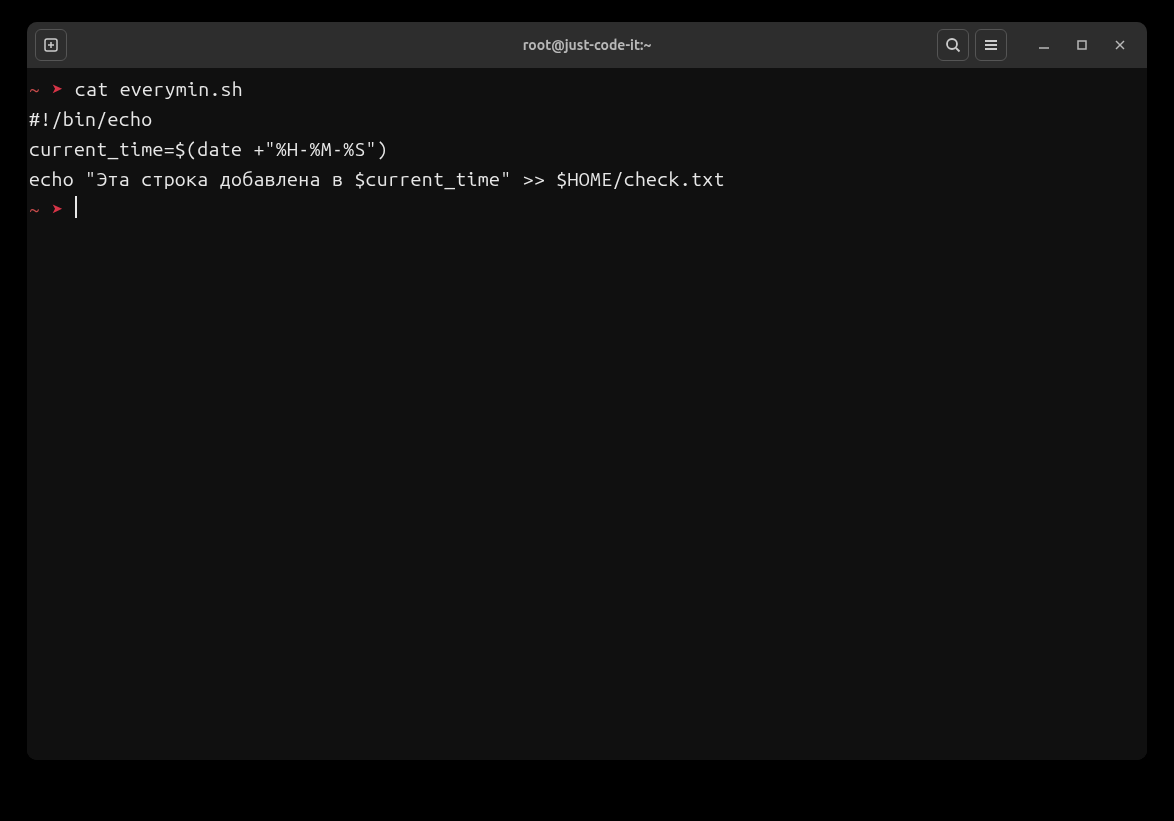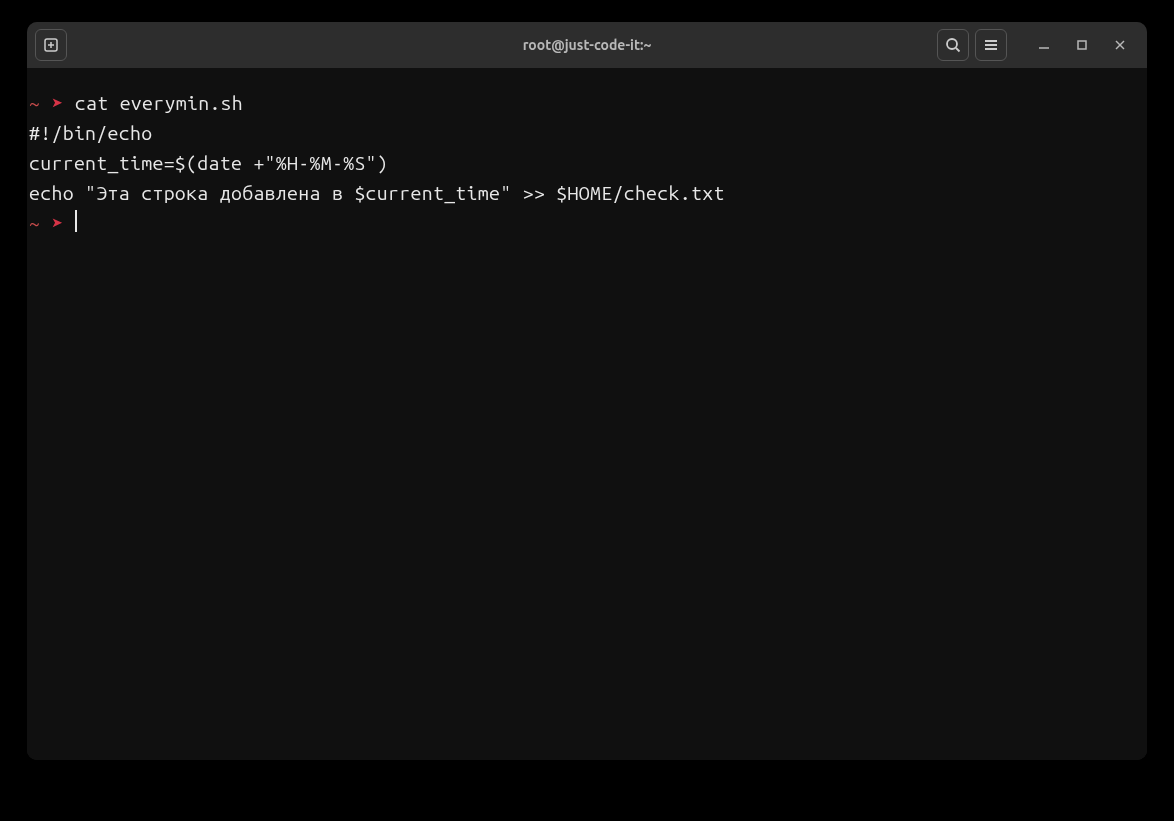--- a/index.html
+++ b/index.html
@@ -104,21 +104,21 @@
     .win-btn svg {
       width: 10px;
       height: 10px;
       stroke: #b8b8b8;
       fill: none;
       stroke-width: 1.5;
     }
     .terminal-body {
       flex: 1;
       background: #101010;
-      padding: 20px 2px;
+      padding: 6px 2px;
       font-size: 19.5px;
       line-height: 30px;
       color: #e8e8e8;
       font-family: 'Monaco', 'Menlo', 'Ubuntu Mono', 'DejaVu Sans Mono', monospace;
       letter-spacing: 0.3px;
     }
     .line {
       white-space: pre;
     }
     .prompt-tilde {

